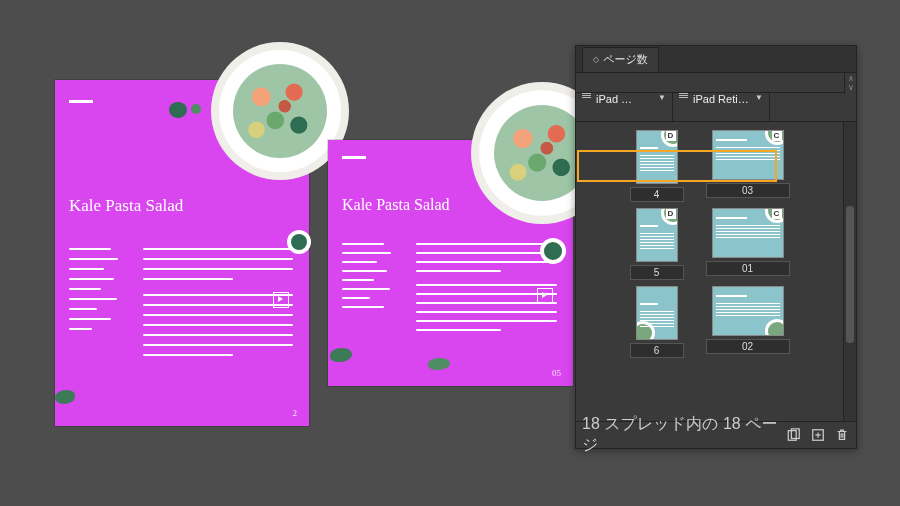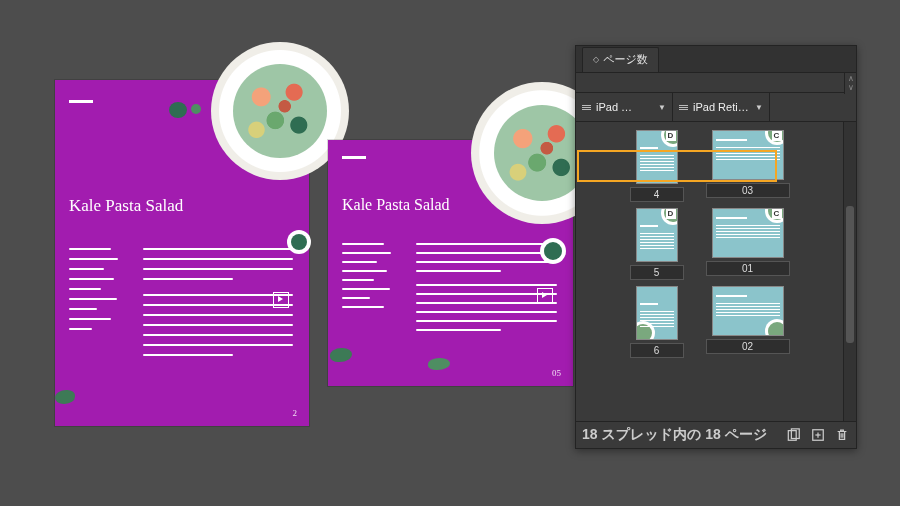--- a/index.html
+++ b/index.html
@@ -1,18 +1,18 @@
 <!DOCTYPE html>
 <html><head>
 <meta charset="utf-8">
 <style>
 html,body{margin:0;padding:0;width:900px;height:506px;background:#4d4d4d;font-family:"Hiragino Kaku Gothic Pro","Yu Gothic","Meiryo",sans-serif;overflow:hidden;font-size:12px;color:#ccc}
 .canvas{position:absolute;left:0;top:0;width:900px;height:506px}
 
-.doc{position:absolute;background:#a21caf;box-shadow:0 0 0 1px rgba(0,0,0,.15)}
+.doc{position:absolute;background:#d946ef;box-shadow:0 0 0 1px rgba(0,0,0,.15)}
 .doc1{left:55px;top:80px;width:254px;height:346px}
 .doc2{left:328px;top:140px;width:245px;height:246px}
 .bowl{position:absolute;border-radius:50%;background:radial-gradient(circle at 50% 50%,#fff 0 62%,#f0eee8 63% 100%);overflow:hidden}
 .doc1 .bowl{right:-40px;top:-38px;width:138px;height:138px}
 .doc2 .bowl{right:-40px;top:-58px;width:142px;height:142px}
 .bowl::after{content:"";position:absolute;inset:16%;border-radius:50%;background:
   radial-gradient(circle at 30% 35%,#f4a27a 0 10%,transparent 11%),
   radial-gradient(circle at 65% 30%,#e46b53 0 9%,transparent 10%),
   radial-gradient(circle at 45% 60%,#6aa86e 0 11%,transparent 12%),
   radial-gradient(circle at 70% 65%,#2f6d52 0 9%,transparent 10%),
@@ -69,21 +69,21 @@
 .mrow+.mrow{border-top:1px solid #2b2b2b}
 .mlabel{flex:1;font-size:11px;color:#ddd}
 .mthumb{width:32px;height:22px;background:#8bc4cb;border:1px solid #666;position:relative}
 .mthumb.b{width:40px;height:18px}
 .mthumb::after{content:"";position:absolute;right:-4px;top:-4px;width:14px;height:14px;border-radius:50%;background:#fff}
 .mscroll{width:12px;align-self:stretch;margin:-1px -1px -1px 0;border-left:1px solid #232323;display:flex;flex-direction:column;justify-content:space-between;align-items:center;padding:2px 0;color:#888;font-size:8px}
 .masters-wrap{display:flex}
 .masters-wrap .masters{flex:1}
 .layoutbar{display:flex;align-items:stretch;height:28px;border-bottom:1px solid #232323}
 .hl{position:absolute;left:577px;top:150px;width:196px;height:28px;border:2px solid #f5a623;pointer-events:none;z-index:5}
-.laydd{flex:1;display:flex;align-items:center;gap:5px;padding:0 6px;border-right:1px solid #232323;font-size:11px;color:#eee;min-width:0}
+.laydd{flex:1;display:flex;align-items:flex-start;gap:5px;padding:0 6px;border-right:1px solid #232323;font-size:11px;color:#eee;min-width:0}
 .laydd .bars{display:inline-flex;flex-direction:column;gap:1px}
 .laydd .bars i{display:block;width:9px;height:1px;background:#bbb}
 .laydd .txt{flex:1;white-space:nowrap;overflow:hidden;text-overflow:ellipsis}
 .laydd .car{font-size:8px;color:#ccc}
 .laytools{width:80px;display:flex;align-items:center;justify-content:flex-end;gap:10px;padding-right:6px}
 .pages-area{flex:1;display:flex;overflow:hidden}
 .pages-scroll{flex:1;overflow:hidden;padding:8px 4px 4px}
 .prow{display:flex;justify-content:center;gap:22px;margin-bottom:6px}
 .pcell{display:flex;flex-direction:column;align-items:center;gap:3px}
 .pthumb{background:#8bc4cb;border:1px solid #888;position:relative;overflow:hidden}
@@ -101,21 +101,21 @@
 .pthumb .mtitle{position:absolute;left:3px;height:2px;background:#fff;width:45%}
 .pthumb.port .mtitle{top:16px}
 .pthumb.land .mtitle{top:8px}
 .pthumb.r6 .mini-bowl{left:-6px;right:auto;top:auto;bottom:-6px}
 .pthumb.r6l .mini-bowl{right:-6px;top:auto;bottom:-8px}
 .plabel{background:#2e2e2e;border:1px solid #555;min-width:40px;text-align:center;font-size:10px;color:#ddd;padding:1px 6px}
 .plabel.wide{min-width:70px}
 .vscroll{width:12px;border-left:1px solid #232323;background:#333;position:relative}
 .vscroll .track{position:absolute;left:2px;right:2px;top:28%;height:46%;background:#555;border-radius:3px}
 .footer{height:26px;border-top:1px solid #232323;display:flex;align-items:center;padding:0 6px;gap:8px}
-.footer .status{flex:1;font-size:14px;color:#ccc;font-weight:bold}
+.footer .status{flex:1;font-size:16px;color:#ccc;font-weight:normal}
 .ico{width:16px;height:16px;display:inline-flex;align-items:center;justify-content:center;color:#ccc}
 .ico svg{width:14px;height:14px;stroke:#ccc;fill:none;stroke-width:1.4}
 </style>
 </head>
 <body>
 
 <div class="canvas">
 
   <div class="doc doc1">
     <span class="accent"></span>

